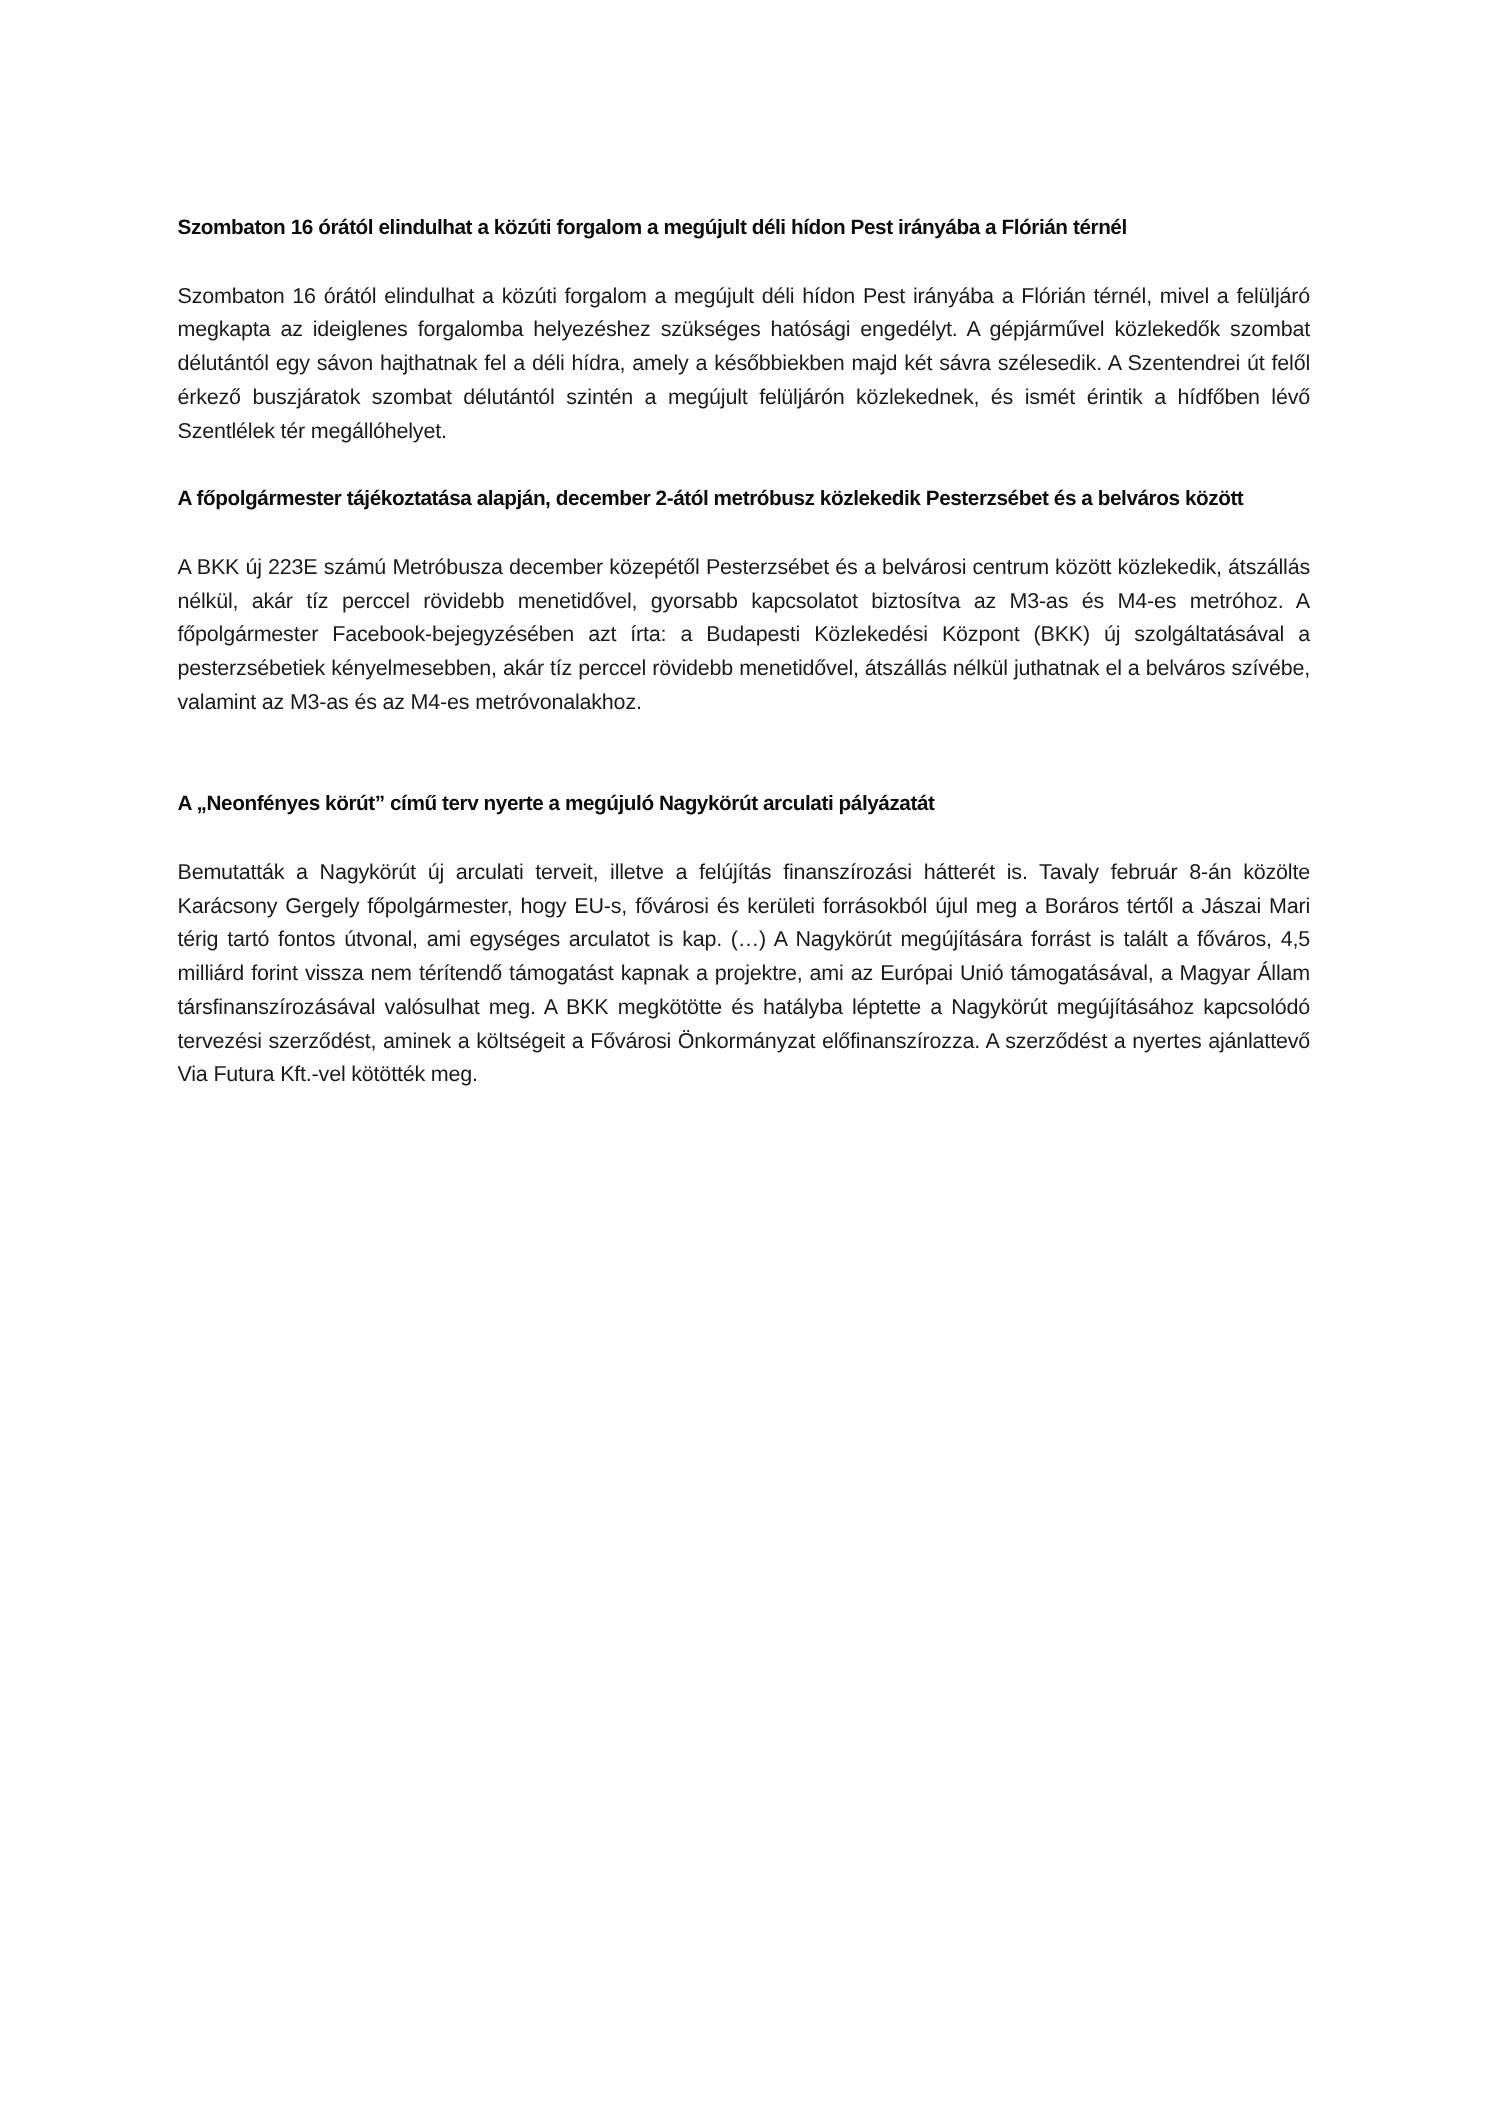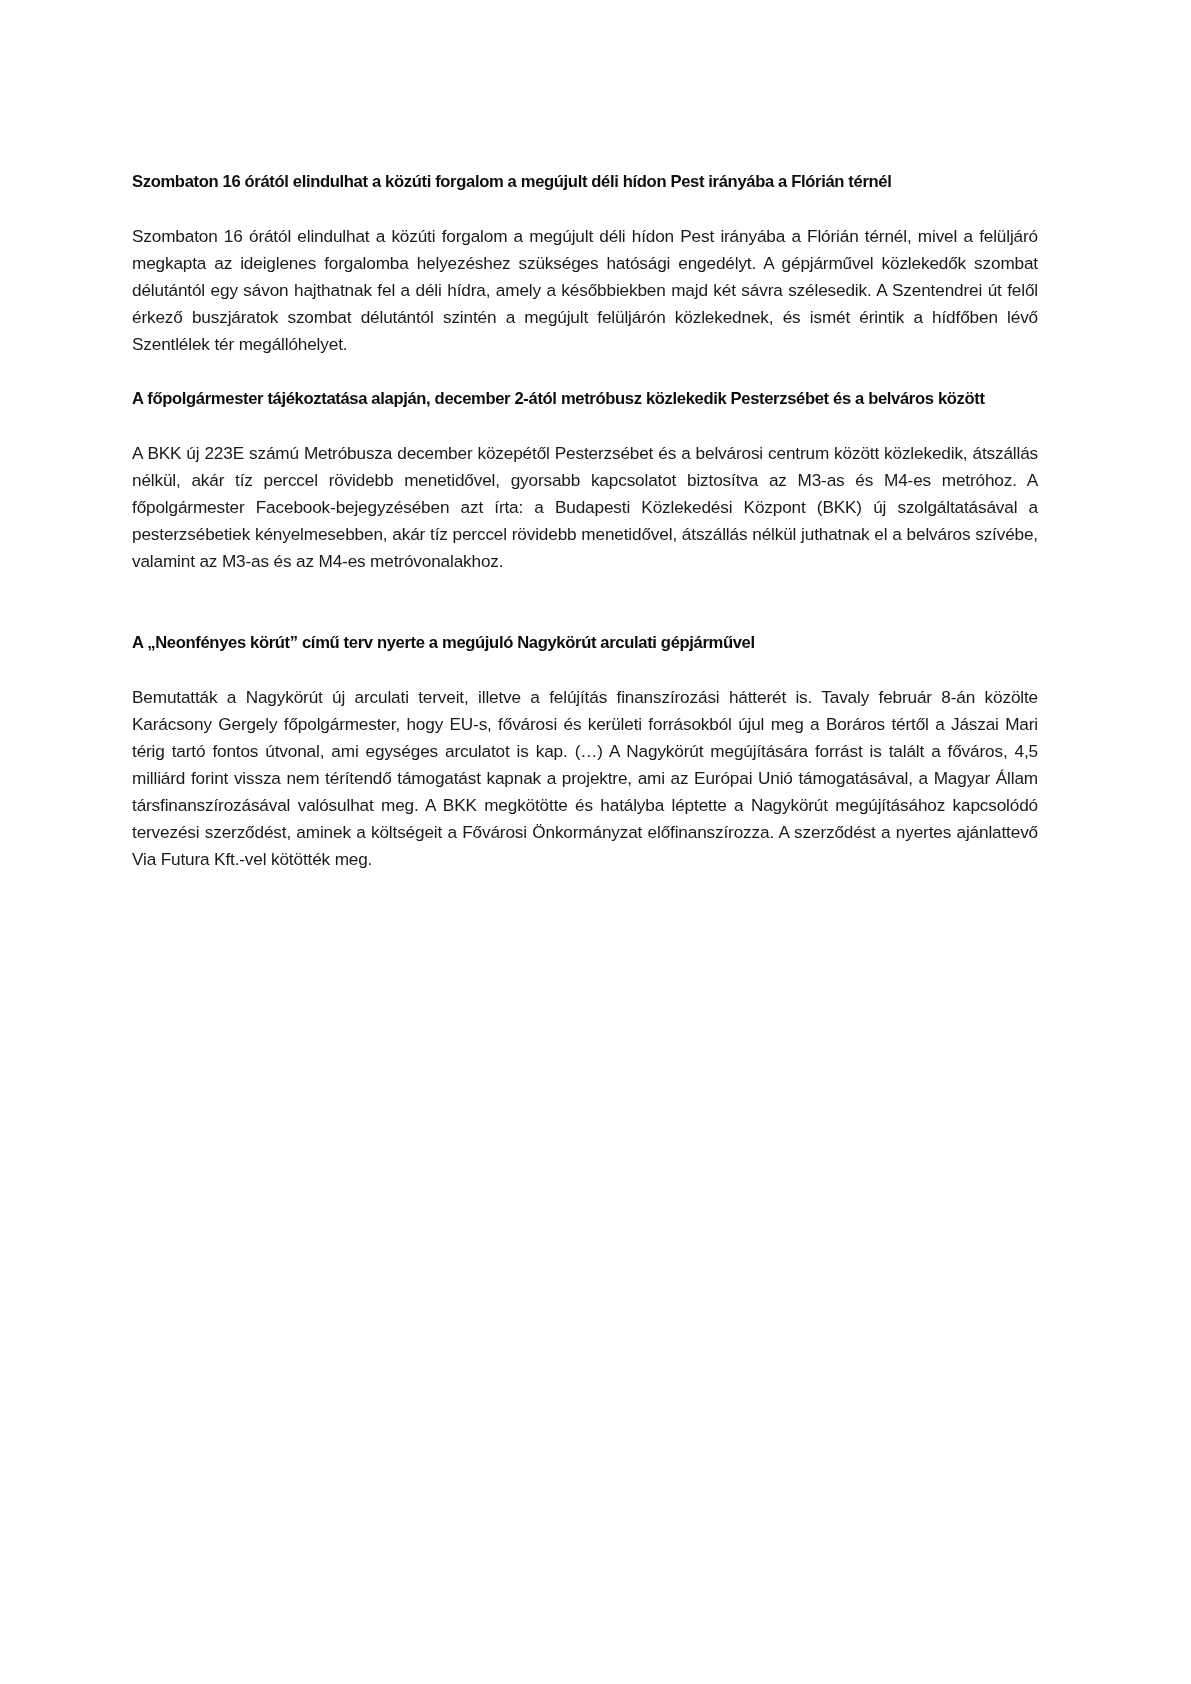--- a/index.html
+++ b/index.html
@@ -10,21 +10,21 @@
     body {
       width: 1191px;
       height: 1684px;
       position: relative;
       overflow: hidden;
       font-family: "Liberation Sans", sans-serif;
       color: #111111;
     }
     .page {
       position: absolute;
-      left: 132px;
+      left: 142px;
       top: 168px;
       width: 906px;
     }
     .heading {
       font-weight: bold;
       font-size: 16.6px;
       line-height: 27px;
       margin: 0;
       text-align: justify;
       letter-spacing: -0.35px;
@@ -57,18 +57,18 @@
 
   <section>
     <h2 class="heading">A főpolgármester tájékoztatása alapján, december 2-ától metróbusz közlekedik Pesterzsébet és a belváros között</h2>
     <div class="gap-after-heading"></div>
     <p class="para">A BKK új 223E számú Metróbusza december közepétől Pesterzsébet és a belvárosi centrum között közlekedik, átszállás nélkül, akár tíz perccel rövidebb menetidővel, gyorsabb kapcsolatot biztosítva az M3-as és M4-es metróhoz. A főpolgármester Facebook-bejegyzésében azt írta: a Budapesti Közlekedési Központ (BKK) új szolgáltatásával a pesterzsébetiek kényelmesebben, akár tíz perccel rövidebb menetidővel, átszállás nélkül juthatnak el a belváros szívébe, valamint az M3-as és az M4-es metróvonalakhoz.</p>
   </section>
 
   <div class="gap-after-para-big"></div>
 
   <section>
-    <h2 class="heading">A „Neonfényes körút” című terv nyerte a megújuló Nagykörút arculati gépjárművel</h2>
+    <h2 class="heading">A „Neonfényes körút” című terv nyerte a megújuló Nagykörút arculati pályázatát</h2>
     <div class="gap-after-heading"></div>
     <p class="para">Bemutatták a Nagykörút új arculati terveit, illetve a felújítás finanszírozási hátterét is. Tavaly február 8-án közölte Karácsony Gergely főpolgármester, hogy EU-s, fővárosi és kerületi forrásokból újul meg a Boráros tértől a Jászai Mari térig tartó fontos útvonal, ami egységes arculatot is kap. (…) A Nagykörút megújítására forrást is talált a főváros, 4,5 milliárd forint vissza nem térítendő támogatást kapnak a projektre, ami az Európai Unió támogatásával, a Magyar Állam társfinanszírozásával valósulhat meg. A BKK megkötötte és hatályba léptette a Nagykörút megújításához kapcsolódó tervezési szerződést, aminek a költségeit a Fővárosi Önkormányzat előfinanszírozza. A szerződést a nyertes ajánlattevő Via Futura Kft.-vel kötötték meg.</p>
   </section>
 
 </div>
 
 </body></html>

